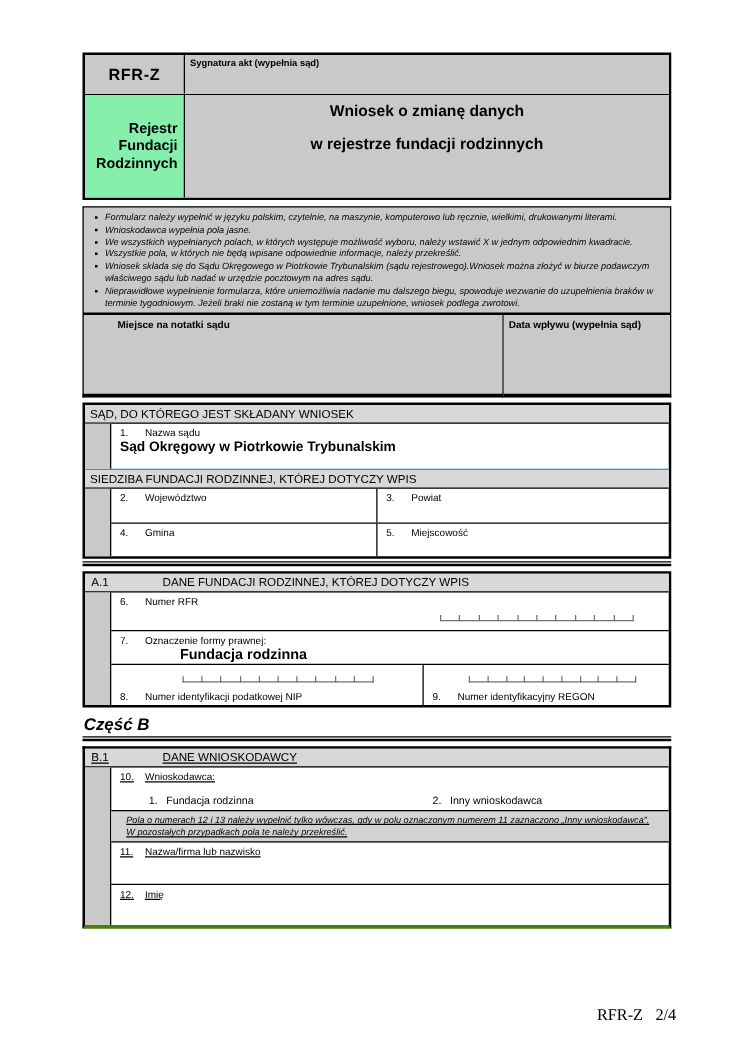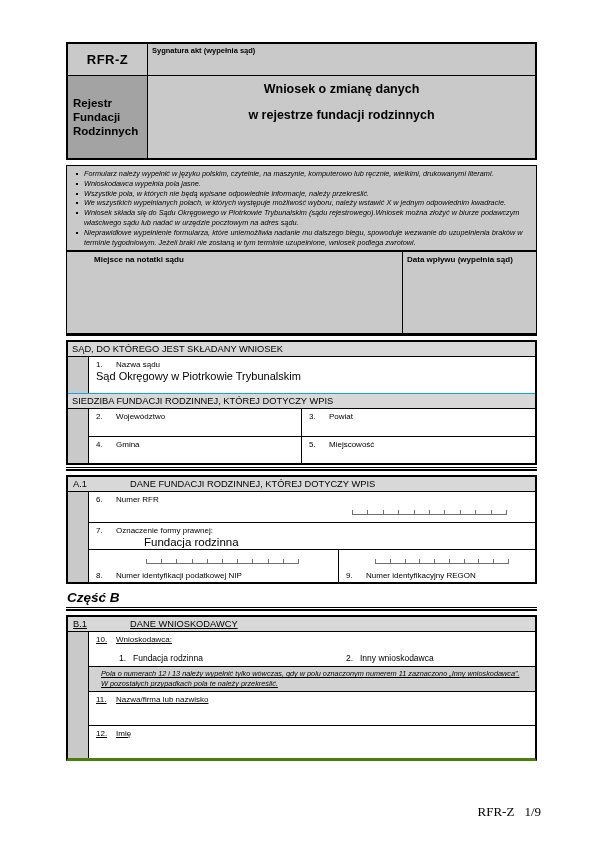--- a/index.html
+++ b/index.html
@@ -9,50 +9,50 @@
   .form{position:absolute;left:66px;top:42px;width:471px;}
 
   
   .hdr{border:2px solid #000;}
   .hdr-row{display:flex;}
   .hdr-row1{height:32px;border-bottom:1px solid #000;}
   .hdr-left{flex:0 0 80px;border-right:1px solid #000;}
   .hdr-code{background:#c9c9c9;display:flex;align-items:center;justify-content:center;font-weight:bold;font-size:13px;letter-spacing:.5px;}
   .hdr-syg{flex:1;background:#c9c9c9;font-weight:bold;font-size:7.5px;padding:2px 4px;}
   .hdr-row2{height:82px;}
-  .hdr-reg{background:#a3a3a3;display:flex;align-items:center;justify-content:center;text-align:left;font-weight:bold;font-size:11.5px;line-height:14px;padding:0 5px;}
+  .hdr-reg{background:#86efac;display:flex;align-items:center;justify-content:center;text-align:right;font-weight:bold;font-size:11.5px;line-height:14px;padding:0 5px;}
   .hdr-title{flex:1;background:#c9c9c9;display:flex;flex-direction:column;align-items:center;font-weight:bold;font-size:12.5px;line-height:26px;}
 
   
   .instr{border:1px solid #000;border-bottom:2px solid #000;background:#c9c9c9;margin-top:5px;padding:3px 8px 3px 4px;}
   .instr ul{list-style:none;}
   .instr li{font-style:italic;font-size:7.3px;line-height:9.8px;padding-left:13px;position:relative;}
   .instr li::before{content:"";position:absolute;left:5px;top:4px;width:2px;height:2px;background:#000;}
 
   
-  .notes-row{display:flex;height:84px;}
+  .notes-row{display:flex;height:66px;}
   .notes-box{background:#c9c9c9;border:1px solid #000;border-top:none;border-bottom:3px solid #000;font-weight:bold;font-size:8px;}
   .notes-left{flex:0 0 337px;border-right:1px solid #000;padding:3px 0 0 27px;}
   .notes-right{flex:1;border-left:none;padding:3px 0 0 4px;}
 
   
   .box{border:2px solid #000;margin-top:4px;}
   .bar{background:#d8d8d8;font-size:9.3px;padding:2px 4px;border-bottom:1px solid #000;display:flex;}
   .bar.mid{border-top:1px solid #0ea5e9;}
   .bar-code{flex:0 0 58px;padding-left:1px;}
   .body{display:flex;}
   .side{flex:0 0 21px;background:#c9c9c9;border-right:1px solid #000;}
   .rows{flex:1;display:flex;flex-direction:column;}
   .frow{display:flex;position:relative;}
   .frow + .frow{border-top:1px solid #000;}
   .fcell{flex:1;position:relative;}
   .fcell.split{border-left:1px solid #000;}
   .flabel{font-size:8px;padding:3px 0 0 7px;display:flex;}
   .fnum{flex:0 0 20px;}
-  .fvalue{font-weight:normal;font-size:11px;padding:1px 15px 0 7px;}
+  .fvalue{font-weight:bold;font-size:11px;padding:1px 15px 0 7px;}
   .fvalue.indent{padding-left:55px;font-size:11.5px;}
   .h36{height:36px;} .h28{height:27px;} .h30{height:30px;} .h27{height:27px;}
   .h33{height:33px;} .h34{height:34px;}
 
   
   .part-head{margin-top:6px;font-weight:bold;font-style:italic;font-size:13.5px;padding-left:1px;}
   .rule{margin-top:2px;height:4px;border-top:1px solid #000;border-bottom:2px solid #000;}
 
   
   .comb{display:flex;height:5px;}
@@ -94,22 +94,22 @@
           <div>Wniosek o zmianę danych</div>
           <div>w rejestrze fundacji rodzinnych</div>
         </div>
       </div>
     </div>
 
     <div class="instr">
       <ul>
           <li>Formularz należy wypełnić w języku polskim, czytelnie, na maszynie, komputerowo lub ręcznie, wielkimi, drukowanymi literami.</li>
           <li>Wnioskodawca wypełnia pola jasne.</li>
+          <li>We wszystkich wypełnianych polach, w których występuje możliwość wyboru, należy wstawić X w jednym odpowiednim kwadracie.</li>
           <li>Wszystkie pola, w których nie będą wpisane odpowiednie informacje, należy przekreślić.</li>
-          <li>We wszystkich wypełnianych polach, w których występuje możliwość wyboru, należy wstawić X w jednym odpowiednim kwadracie.</li>
           <li>Wniosek składa się do Sądu Okręgowego w Piotrkowie Trybunalskim (sądu rejestrowego).Wniosek można złożyć w biurze podawczym właściwego sądu lub nadać w urzędzie pocztowym na adres sądu.</li>
           <li>Nieprawidłowe wypełnienie formularza, które uniemożliwia nadanie mu dalszego biegu, spowoduje wezwanie do uzupełnienia braków w terminie tygodniowym. Jeżeli braki nie zostaną w tym terminie uzupełnione, wniosek podlega zwrotowi.</li>
         </ul>
     </div>
 
     <div class="notes-row">
       <div class="notes-box notes-left">
         <span>Miejsce na notatki sądu</span>
       </div>
       <div class="notes-box notes-right">
@@ -298,15 +298,15 @@
               </div>
             </div>
           </div>
         </div>
       </div>
     </div>
 
   </div>
 
   <div class="footer">
-    <span>RFR-Z</span><span class="gap"></span><span>1/9</span>
+    <span>RFR-Z</span><span class="gap"></span><span>2/4</span>
   </div>
 </div>
 
 </body></html>

